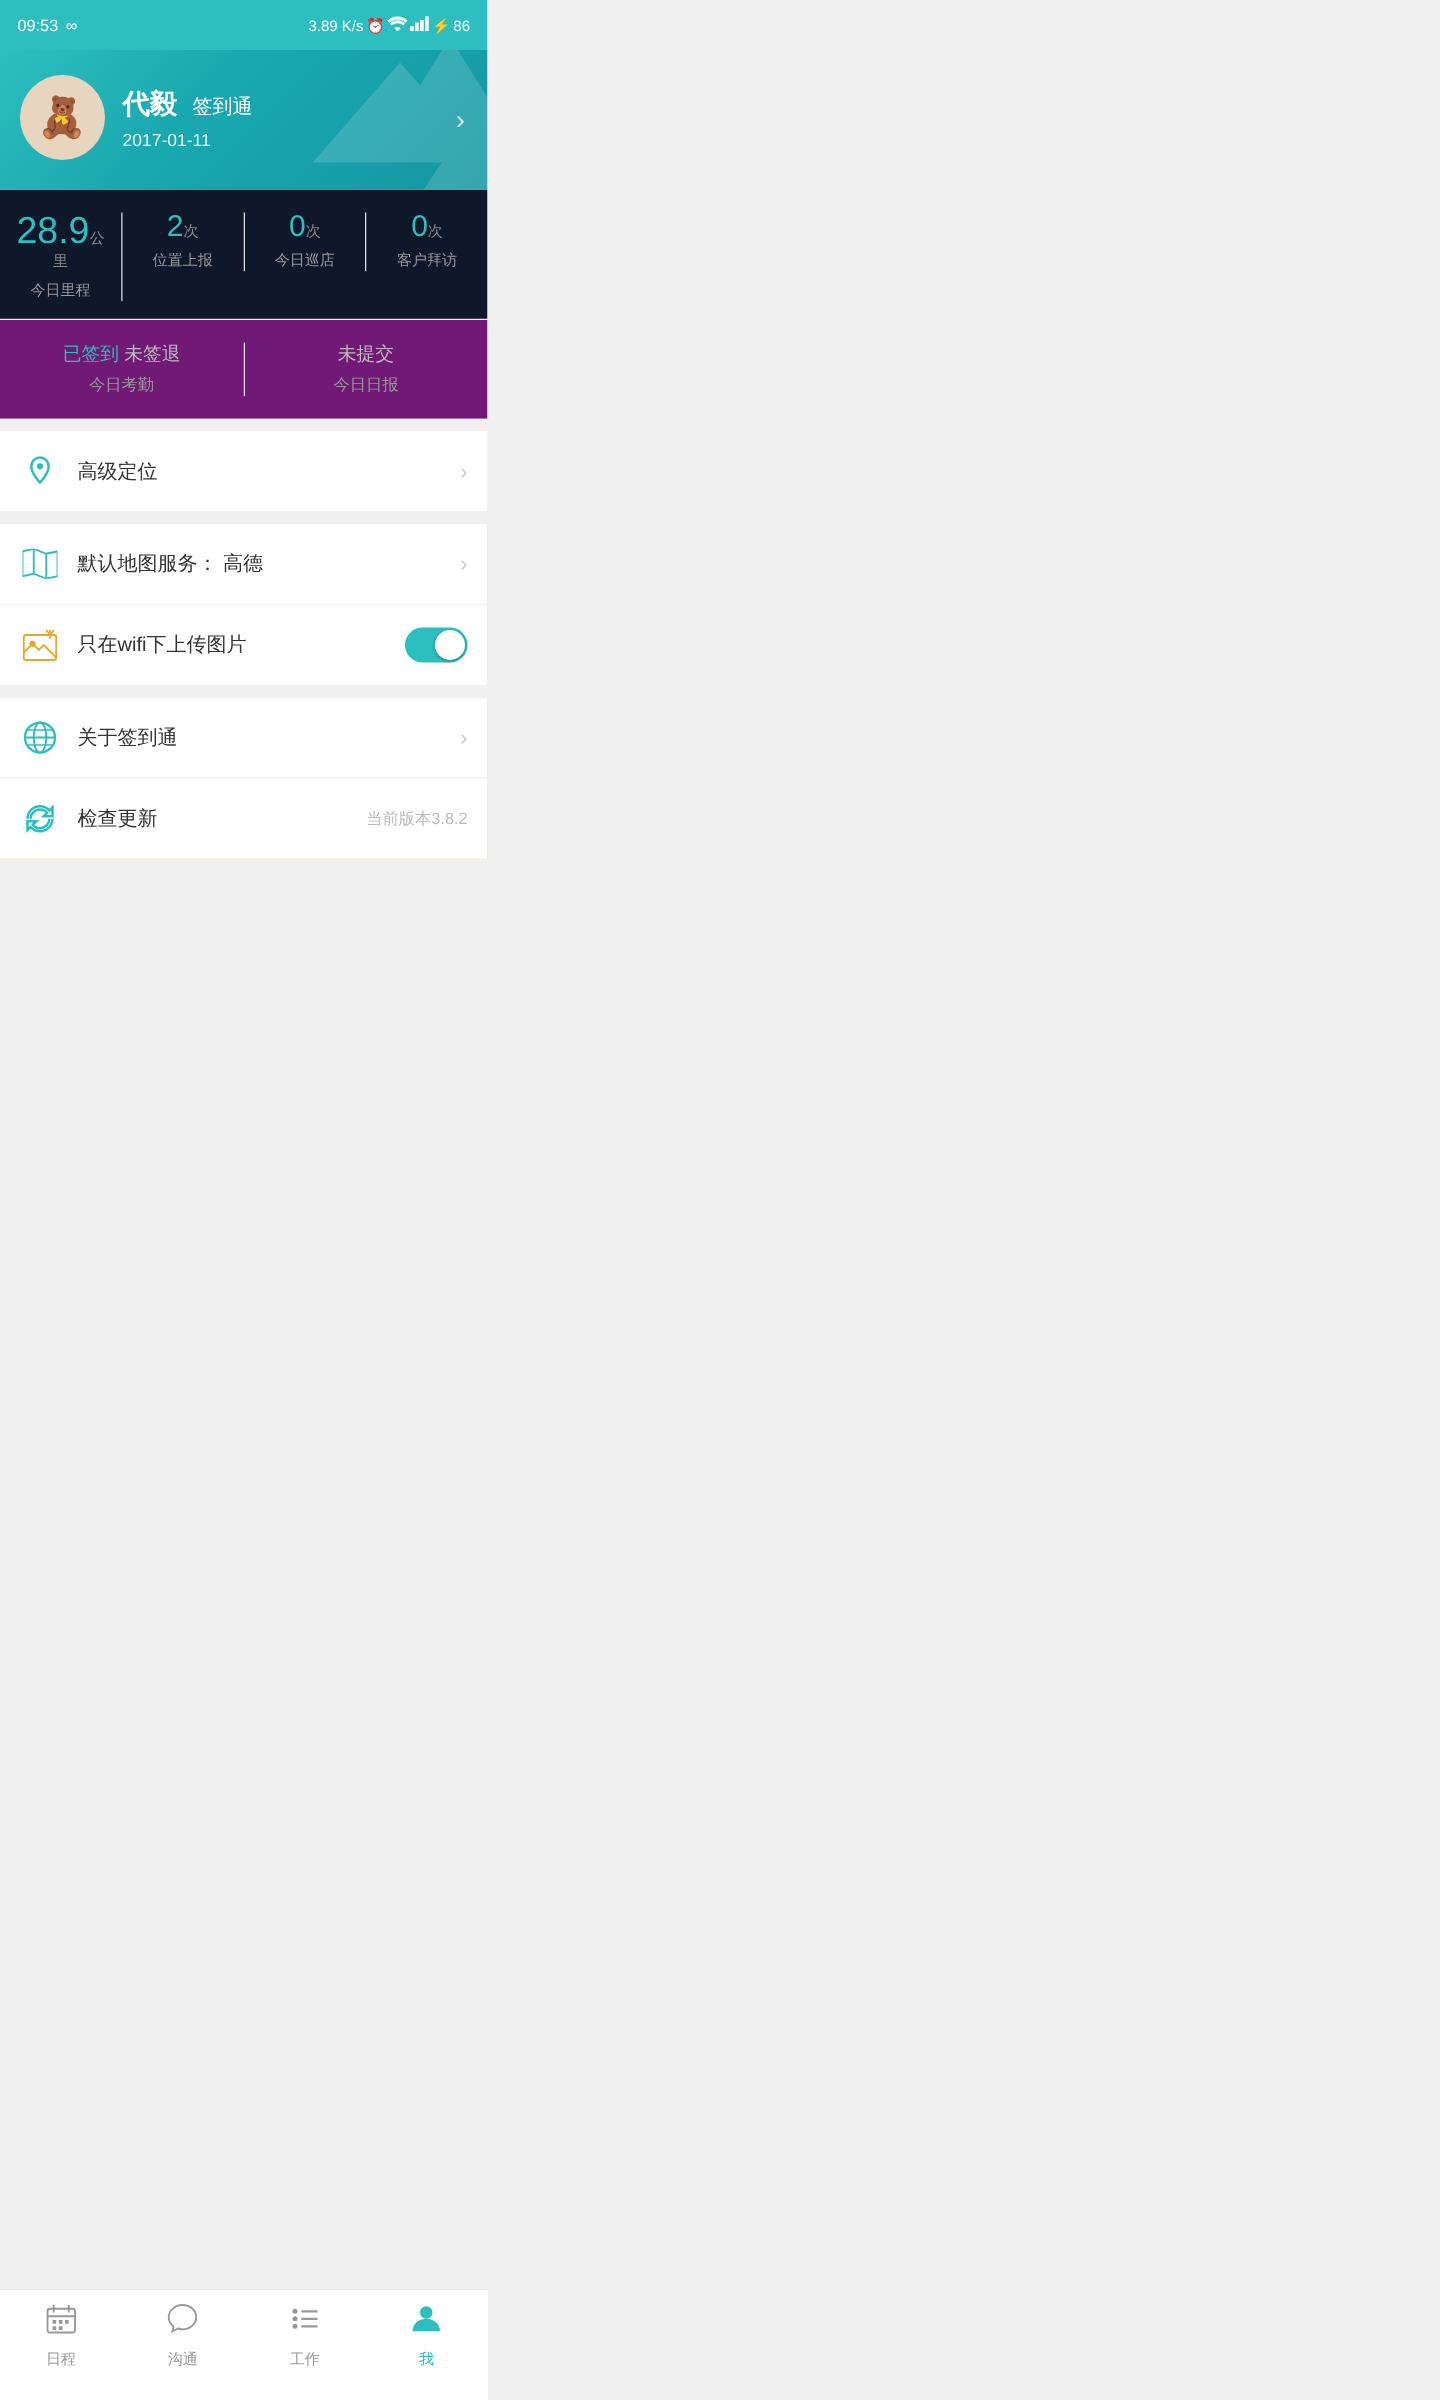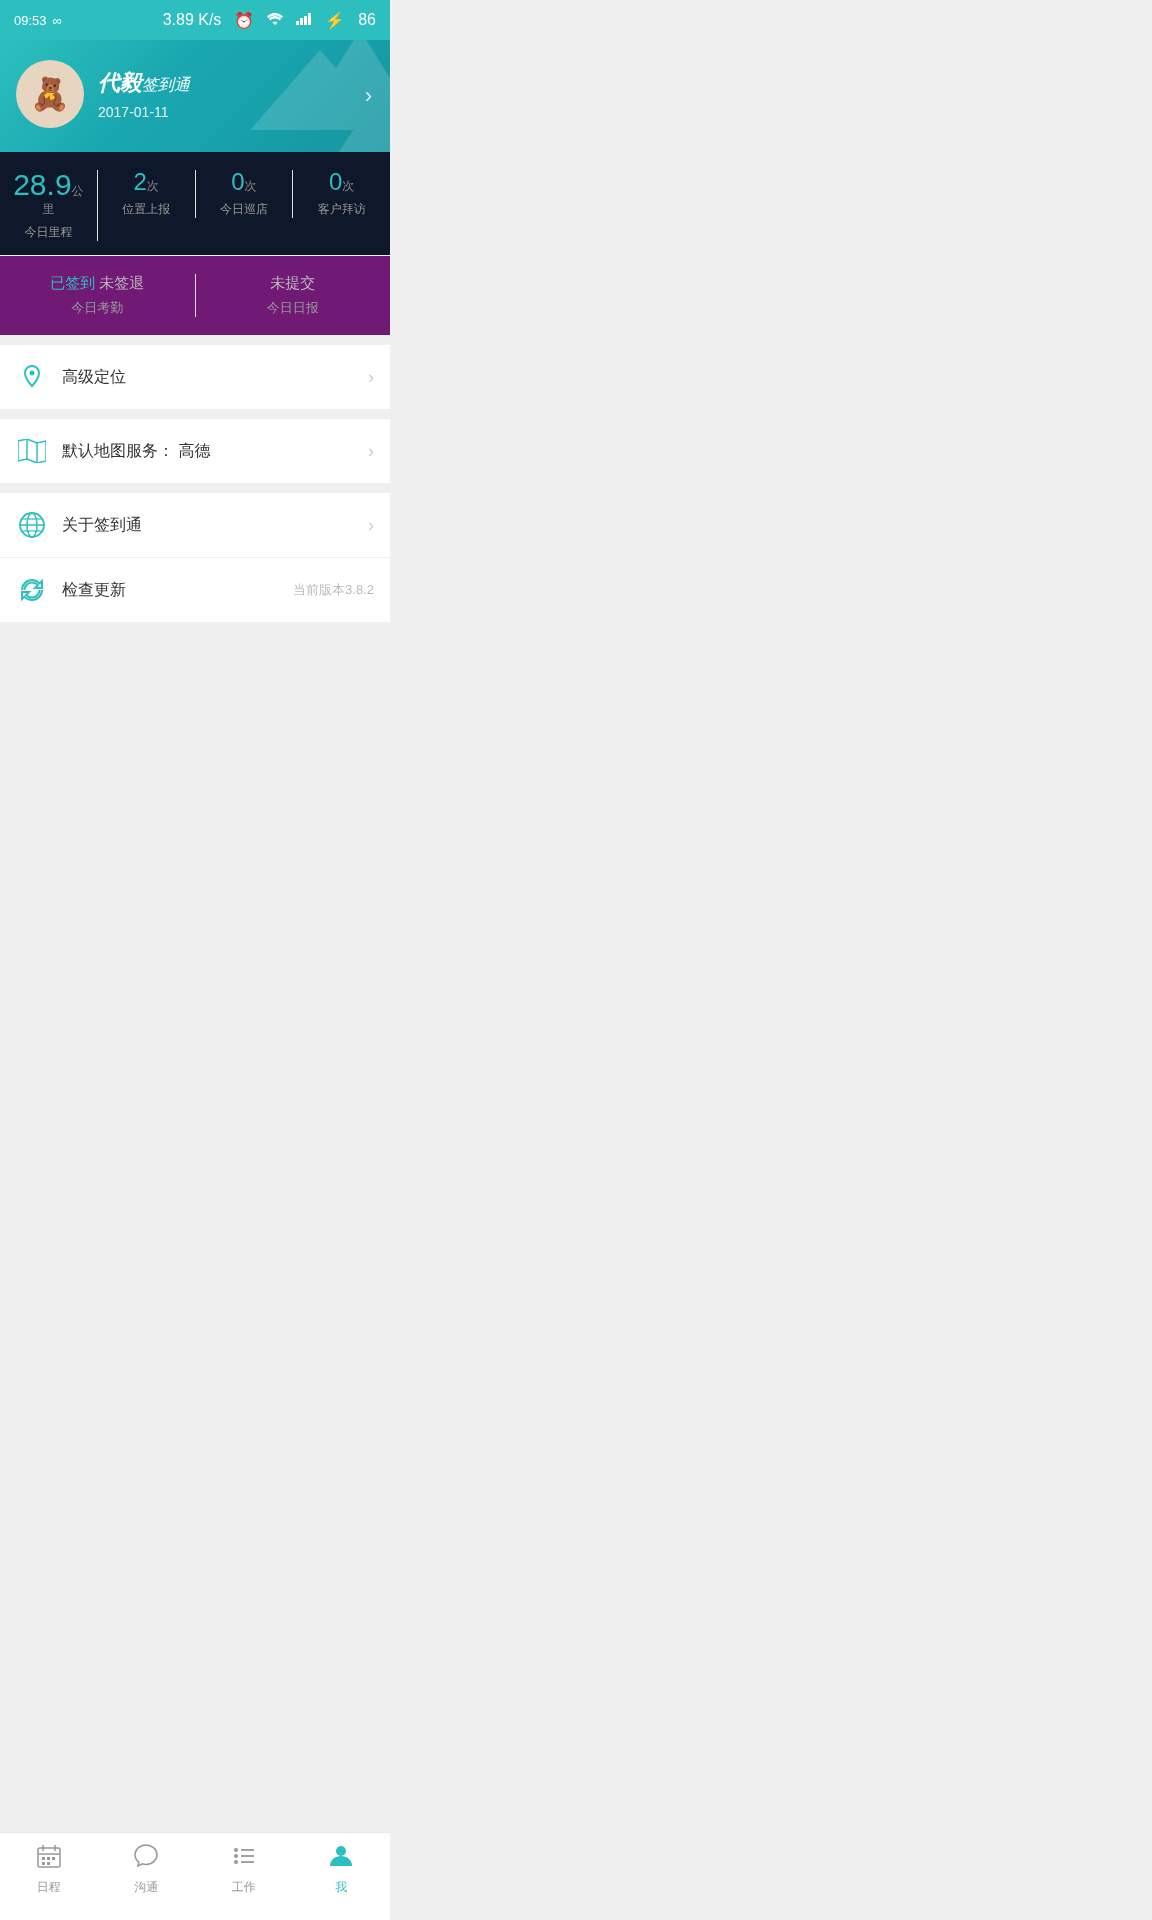--- a/index.html
+++ b/index.html
@@ -19,21 +19,21 @@
       color: white;
       display: flex;
       justify-content: space-between;
       align-items: center;
       padding: 20px 14px;
       font-size: 13px;
       font-weight: 500;
       height: 16px;
     }
     .status-left { display: flex; align-items: center; gap: 6px; }
-    .status-right { display: flex; align-items: flex-start; gap: 13px; font-size: 16px; }
+    .status-right { display: flex; align-items: flex-end; gap: 2px; font-size: 12px; }
 
     
     .header {
       background: linear-gradient(135deg, #2dbfbf 0%, #1aa8b0 40%, #17a0aa 70%, #1595a0 100%);
       padding: 20px 16px 24px 16px;
       display: flex;
       align-items: center;
       position: relative;
       min-height: 110px;
     }
@@ -71,22 +71,21 @@
       font-size: 32px;
     }
     .header-info {
       margin-left: 14px;
       color: white;
       z-index: 1;
     }
     .header-name-row {
       display: flex;
       align-items: baseline;
-      gap: 0;
-      font-style: italic;
+      gap: 12px;
     }
     .header-name {
       font-size: 22px;
       font-weight: 600;
     }
     .header-app-name {
       font-size: 16px;
       font-weight: 400;
     }
     .header-date {
@@ -387,20 +386,35 @@
   <div class="menu-item">
     <div class="menu-icon">
       <svg width="28" height="24" viewBox="0 0 28 24" fill="none">
         <polygon points="0,2 9,0 19,4 28,2 28,22 19,24 9,20 0,22" stroke="#2dbfbf" stroke-width="1.5" fill="none"></polygon>
         <line x1="9" y1="0" x2="9" y2="20" stroke="#2dbfbf" stroke-width="1.5"></line>
         <line x1="19" y1="4" x2="19" y2="24" stroke="#2dbfbf" stroke-width="1.5"></line>
       </svg>
     </div>
     <span class="menu-label">默认地图服务：  高德</span>
     <span class="menu-arrow">›</span>
+  </div>
+  <div class="menu-item">
+    <div class="menu-icon">
+      <svg width="28" height="26" viewBox="0 0 28 26" fill="none">
+        <rect x="1" y="5" width="26" height="20" rx="2" stroke="#e8a830" stroke-width="1.5" fill="none"></rect>
+        <circle cx="8" cy="12" r="2.5" fill="#e8a830"></circle>
+        <path d="M1 19l7-7 5 5 4-4 10 10" stroke="#e8a830" stroke-width="1.5" fill="none"></path>
+        <path d="M19 1l3 4m3-4l-3 4" stroke="#e8a830" stroke-width="1.5"></path>
+        <line x1="22" y1="1" x2="22" y2="8" stroke="#e8a830" stroke-width="1.5"></line>
+      </svg>
+    </div>
+    <span class="menu-label">只在wifi下上传图片</span>
+    <div class="toggle-switch on">
+      <div class="toggle-knob"></div>
+    </div>
   </div>
 </div>
 
 <div class="section-gap"></div>
 
 <div class="menu-section">
   <div class="menu-item">
     <div class="menu-icon">
       <svg width="28" height="28" viewBox="0 0 28 28" fill="none">
         <circle cx="14" cy="14" r="12" stroke="#2dbfbf" stroke-width="1.8" fill="none"></circle>

